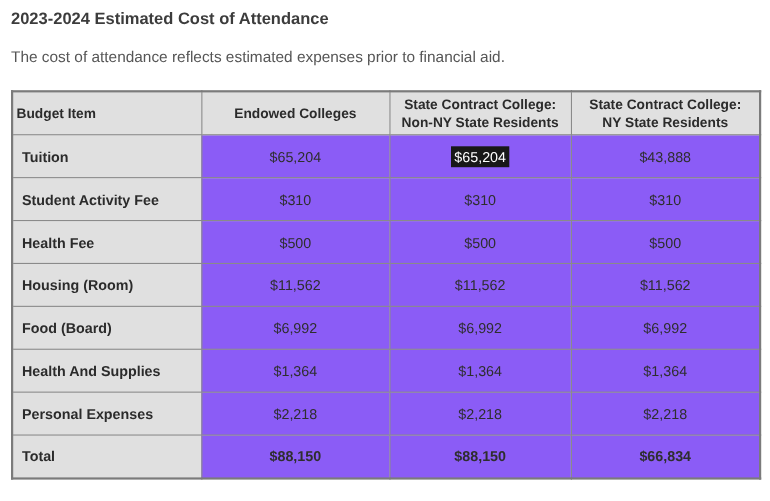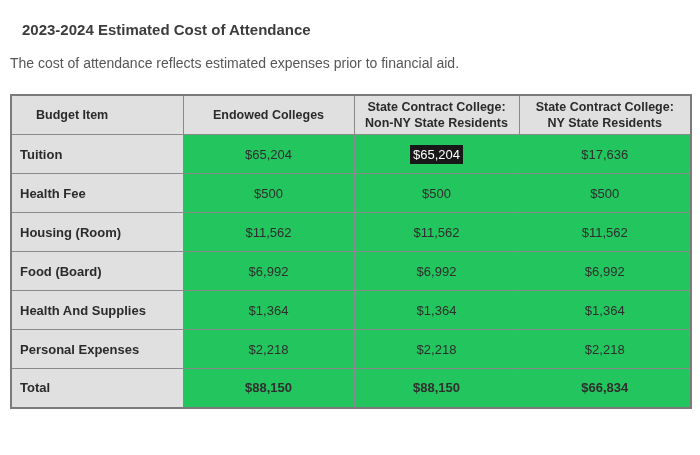--- a/index.html
+++ b/index.html
@@ -10,21 +10,21 @@
     background: #ffffff;
     font-family: "Liberation Sans", "DejaVu Sans", sans-serif;
     color: #2e2e2e;
     overflow: hidden;
   }
   .doc { padding: 9px 10px 0 10px; }
   .page-title {
     font-size: 15px;
     font-weight: 700;
     color: #3c3c3c;
-    margin: 12px;
+    margin: 0;
     line-height: 18px;
   }
   .page-subtitle {
     font-size: 14px;
     font-weight: 400;
     color: #565656;
     margin: 16px 0 16px 0;
     line-height: 17px;
   }
   table.cost-table {
@@ -42,32 +42,32 @@
     vertical-align: middle;
   }
   th.col-head {
     background: #e0e0e0;
     font-size: 12.5px;
     font-weight: 700;
     color: #2b2b2b;
     text-align: center;
     line-height: 16px;
   }
-  th.col-head.first { text-align: left; padding-left: 24px; }
+  th.col-head.first { text-align: left; padding-left: 3px; }
   th.col-head .l1, th.col-head .l2 { display: block; }
   td.row-label {
     background: #e0e0e0;
     font-size: 13px;
     font-weight: 700;
     color: #2b2b2b;
     text-align: left;
     padding-left: 10px;
   }
   td.value-cell {
-    background: #22c55e;
+    background: #8b5cf6;
     font-size: 13px;
     font-weight: 400;
     color: #2e2e2e;
     text-align: center;
   }
   tr.total-row td.value-cell { font-weight: 700; }
   .selected-text {
     background: #181818;
     color: #ffffff;
     padding: 2px 3px;
@@ -105,21 +105,27 @@
           <span class="l1">State Contract College:</span>
             <span class="l2">NY State Residents</span>
         </th>
       </tr>
     </thead>
     <tbody>
       <tr>
         <td class="row-label">Tuition</td>
         <td class="value-cell">$65,204</td>
         <td class="value-cell"><span class="selected-text">$65,204</span></td>
-        <td class="value-cell">$17,636</td>
+        <td class="value-cell">$43,888</td>
+      </tr>
+      <tr>
+        <td class="row-label">Student Activity Fee</td>
+        <td class="value-cell">$310</td>
+        <td class="value-cell">$310</td>
+        <td class="value-cell">$310</td>
       </tr>
       <tr>
         <td class="row-label">Health Fee</td>
         <td class="value-cell">$500</td>
         <td class="value-cell">$500</td>
         <td class="value-cell">$500</td>
       </tr>
       <tr>
         <td class="row-label">Housing (Room)</td>
         <td class="value-cell">$11,562</td>

